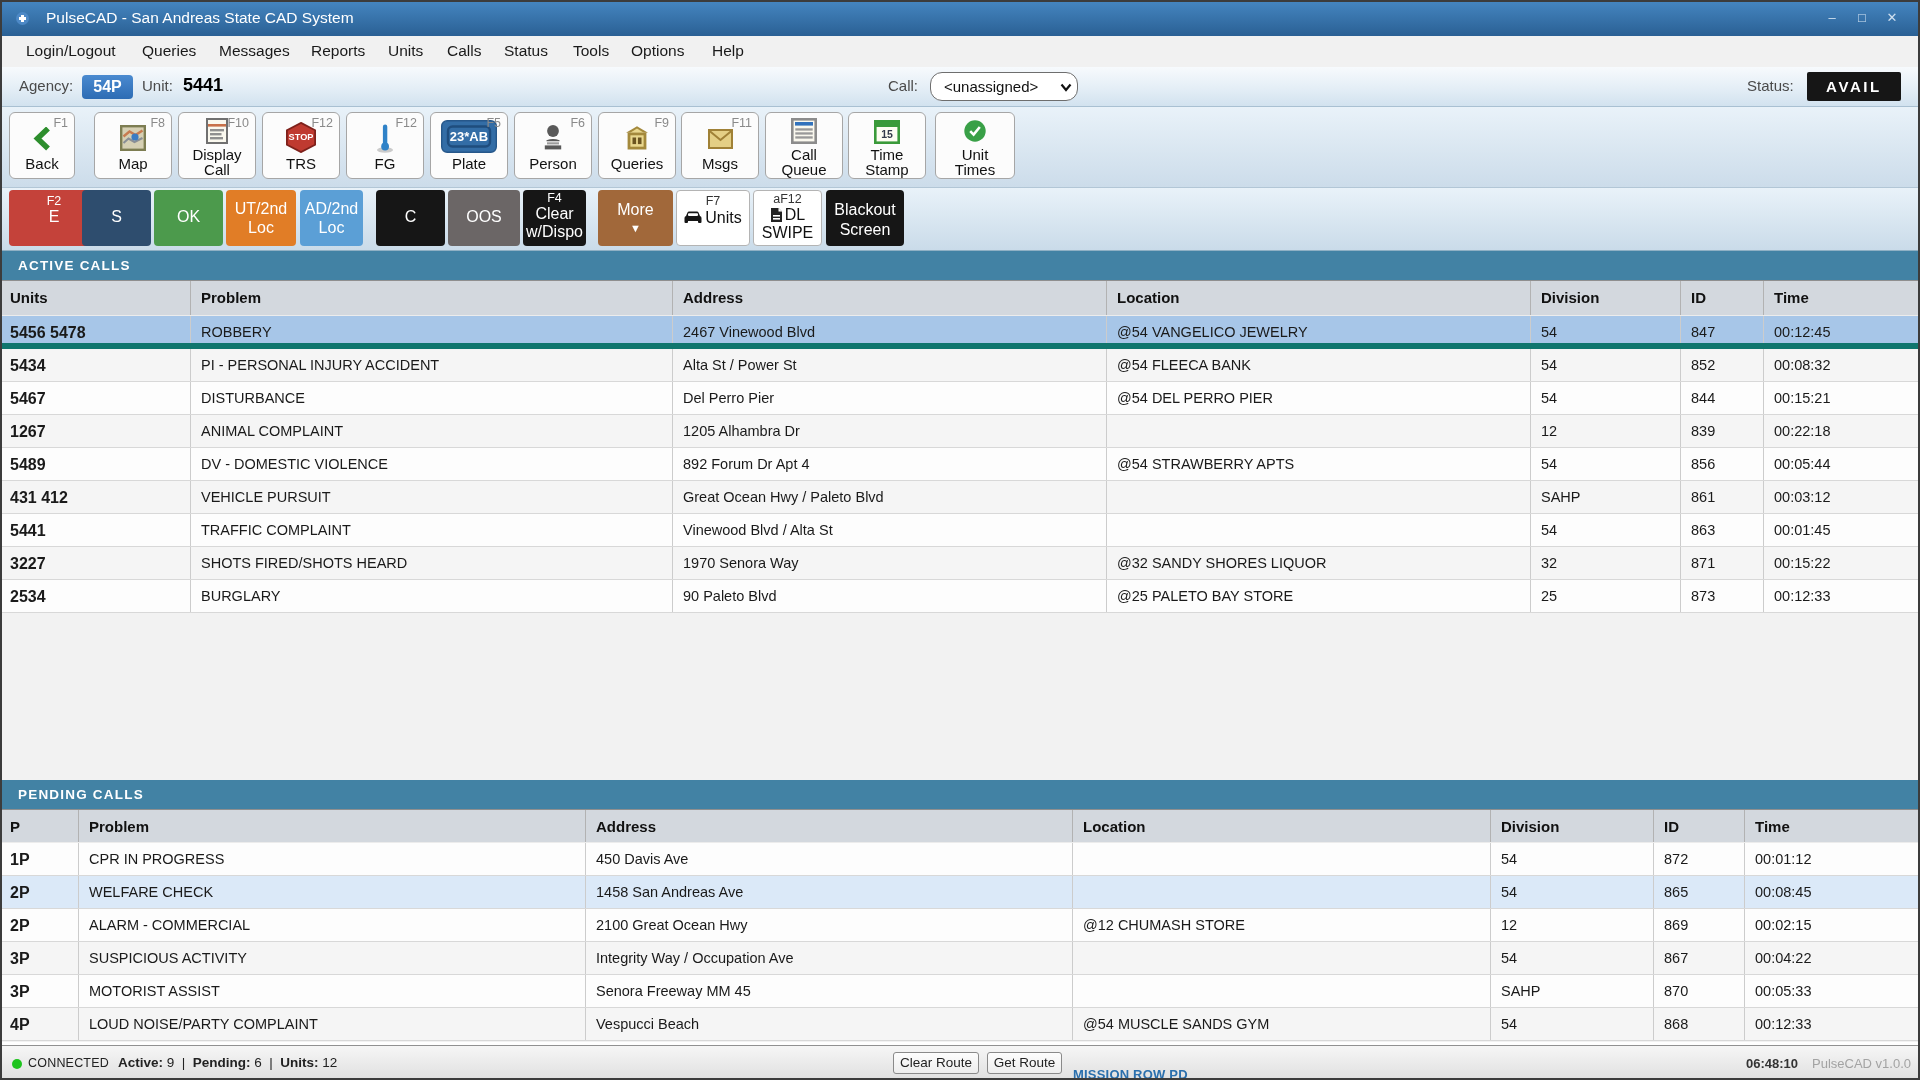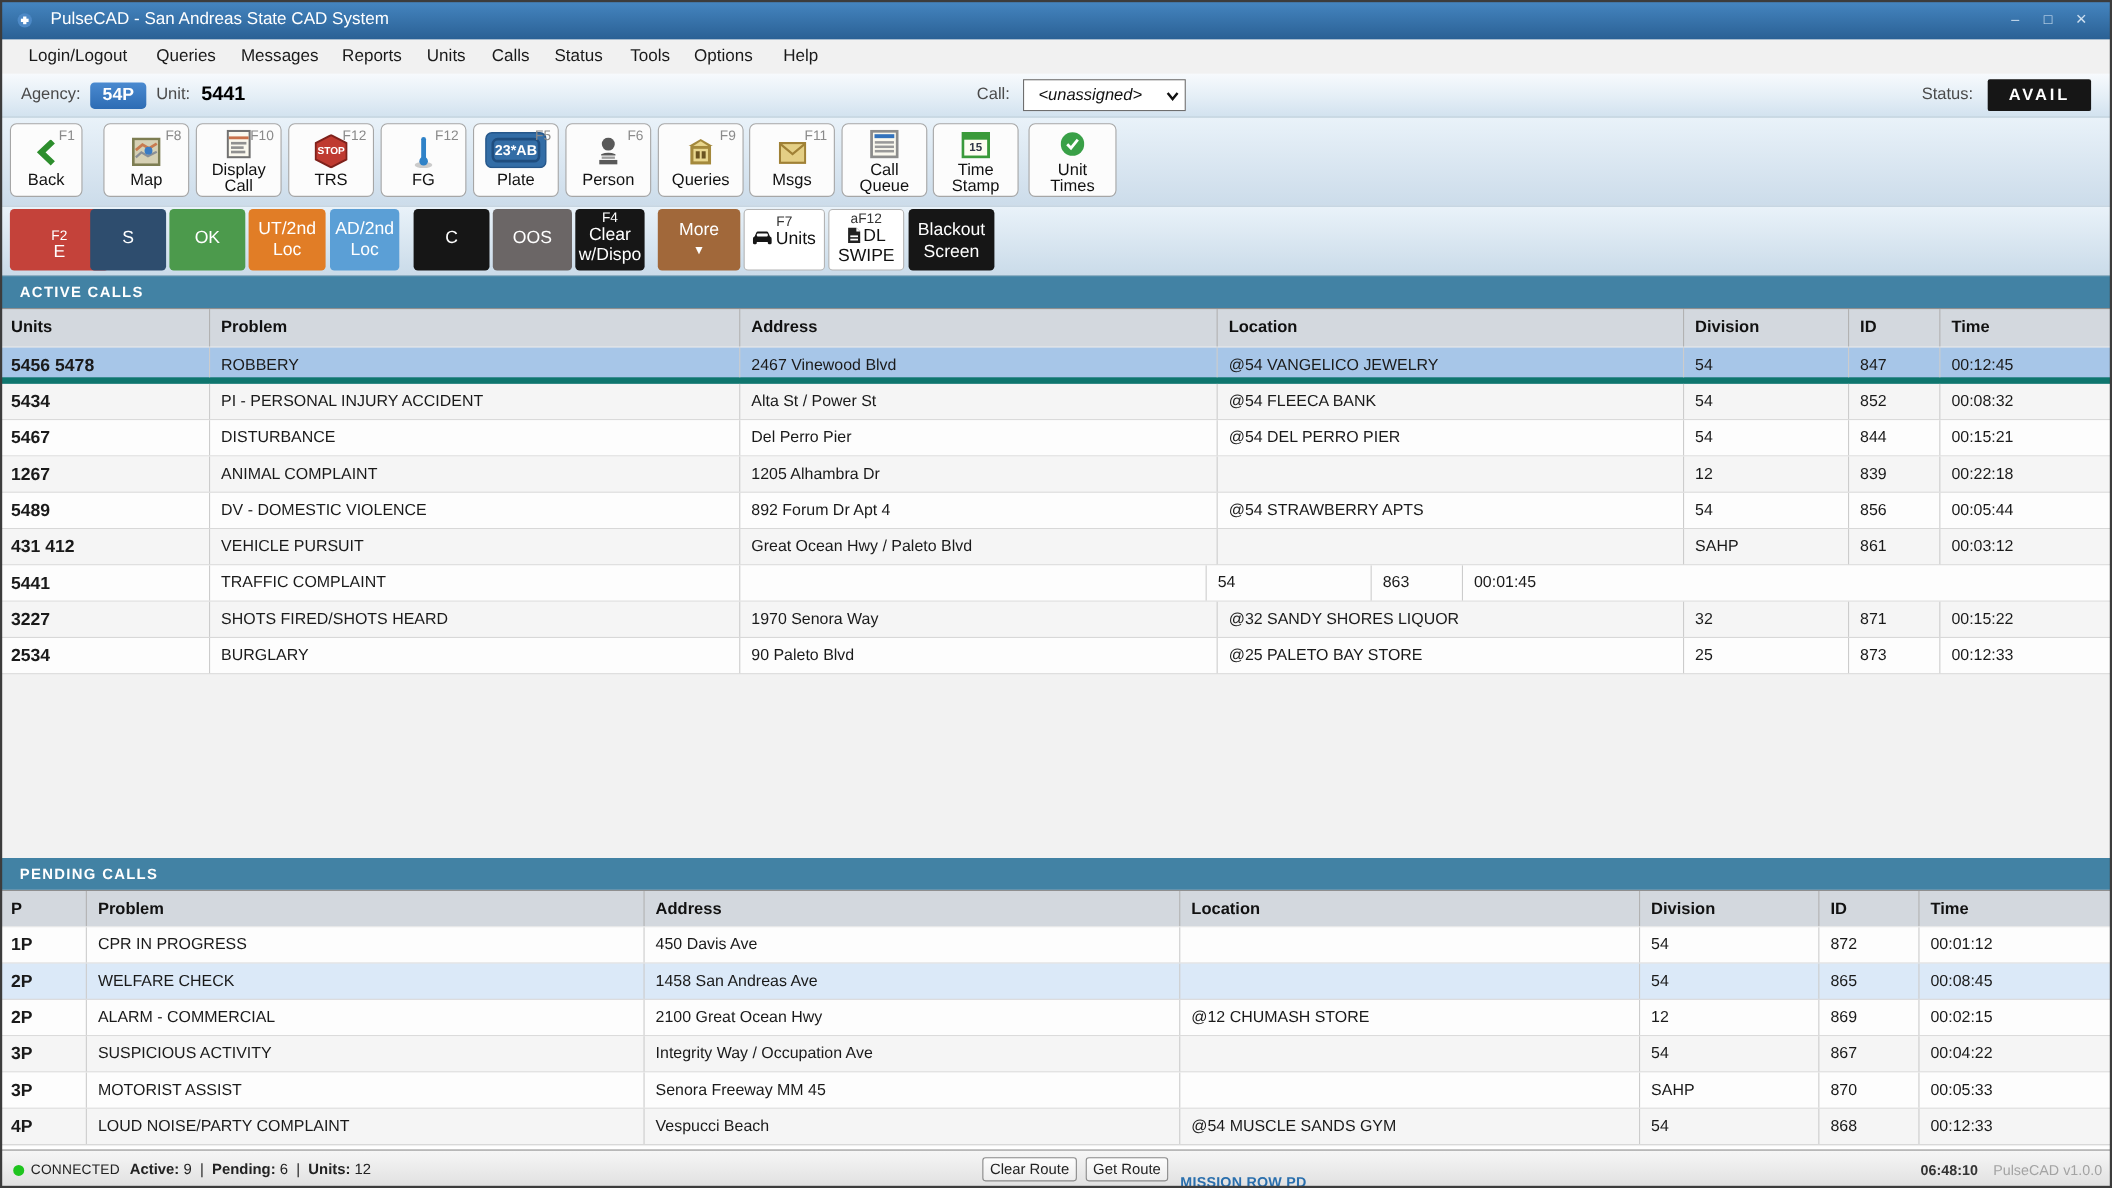--- a/index.html
+++ b/index.html
@@ -25,22 +25,22 @@
 
 
 #agencybar { position:absolute; left:0; top:67px; width:1920px; height:40px;
   background:linear-gradient(#f7fafd 0%, #e4eef6 55%, #d2e2ef 100%);
   border-bottom:1px solid #a9c0d2; }
 #agencybar .lbl { color:#4a4a4a; font-size:15px; }
 #badge54p { position:absolute; left:82px; top:8px; width:51px; height:24px; border-radius:4px;
   background:linear-gradient(#4a8ad0,#2d6cb4); color:#fff; font-weight:bold; font-size:16px;
   text-align:center; line-height:24px; }
 #callselect { position:absolute; left:930px; top:5px; width:148px; height:29px;
-  background:#fff; border:1px solid #6e6e6e; border-radius:0; font-size:15px; color:#111;
-  padding:4.5px 6px 0 13px;font-style:italic; }
+  background:#fff; border:1px solid #6e6e6e; border-radius:12px; font-size:15px; color:#111;
+  padding:4.5px 6px 0 13px; }
 #availbtn { position:absolute; left:1807px; top:5px; width:94px; height:29px; background:#161616;
   color:#fff; font-weight:bold; font-size:15px; letter-spacing:2.6px; text-align:center;
   line-height:29px; border-radius:2px; }
 
 
 #toolbar { position:absolute; left:0; top:107px; width:1920px; height:144px;
   border-bottom:1px solid #8fb0c4; }
 .tband { position:absolute; left:0; width:1920px; }
 .tbtn { position:absolute; top:5px; height:67px; background:#fcfcfc; border:1px solid #a6a6a6;
   border-radius:6px; }
@@ -229,21 +229,21 @@
     <div class="cap2">Time<br>Stamp</div>
   </div>
   <div class="tbtn" style="left:935px; width:80px;">
     <div class="icon" style="top:7px;"><svg width="22" height="22" viewBox="0 0 22 22">
       <circle cx="11" cy="11" r="10.7" fill="#39a047"></circle>
       <path d="M6.2 11.2 L9.6 14.6 L15.8 7" stroke="#fff" stroke-width="2.6" fill="none"></path>
     </svg></div>
     <div class="cap2">Unit<br>Times</div>
   </div>
 
-  <div class="sbtn" style="left:9px; width:90px; background:#c4423a; padding-top:18px;"><span class="k">F2</span>E</div>
+  <div class="sbtn" style="left:9px; width:90px; background:#c4423a; padding-top:5px;"><span class="k">F2</span>E</div>
   <div class="sbtn" style="left:82px; width:69px; background:#2e4d6e; line-height:54px;">S</div>
   <div class="sbtn" style="left:154px; width:69px; background:#4c9a4c; line-height:54px;">OK</div>
   <div class="sbtn" style="left:226px; width:70px; background:#e17d26; padding-top:9px; line-height:19px;">UT/2nd<br>Loc</div>
   <div class="sbtn" style="left:300px; width:63px; background:#5b9fd6; padding-top:9px; line-height:19px;">AD/2nd<br>Loc</div>
   <div class="sbtn" style="left:376px; width:69px; background:#161616; line-height:54px;">C</div>
   <div class="sbtn" style="left:448px; width:72px; background:#6b6666; line-height:54px;">OOS</div>
   <div class="sbtn" style="left:523px; width:63px; background:#161616; padding-top:2px; line-height:18px;"><span class="k">F4</span>Clear<br>w/Dispo</div>
   <div class="sbtn" style="left:598px; width:75px; background:#a1683a; padding-top:11px; line-height:17px;">More<br><span style="font-size:11px;">▼</span></div>
   <div class="sbtn white" style="left:676px; width:74px; padding-top:4px; line-height:19px;"><span class="k" style="color:#333;">F7</span><svg width="18" height="13" viewBox="0 0 18 13" style="vertical-align:-1px; margin-right:3px;">
         <path d="M2 5 L3.5 1.5 Q4 0.5 5 0.5 L13 0.5 Q14 0.5 14.5 1.5 L16 5 Q17.5 5.5 17.5 7 L17.5 11 Q17.5 12 16.5 12 L15 12 Q14 12 14 11 L14 10 L4 10 L4 11 Q4 12 3 12 L1.5 12 Q0.5 12 0.5 11 L0.5 7 Q0.5 5.5 2 5 Z" fill="#161616"></path>
@@ -318,20 +318,21 @@
     <div class="c2">VEHICLE PURSUIT</div>
     <div class="c3">Great Ocean Hwy / Paleto Blvd</div>
   <div class="c4"></div>
     <div class="c5">SAHP</div>
     <div class="c6">861</div>
     <div class="c7">00:03:12</div>
 </div>
 <div class="trow" style="top:514px;">
   <div class="c1"><b>5441</b></div>
     <div class="c2">TRAFFIC COMPLAINT</div>
+    <div class="c3">Vinewood Blvd / Alta St</div>
   <div class="c4"></div>
     <div class="c5">54</div>
     <div class="c6">863</div>
     <div class="c7">00:01:45</div>
 </div>
 <div class="trow alt" style="top:547px;">
   <div class="c1"><b>3227</b></div>
     <div class="c2">SHOTS FIRED/SHOTS HEARD</div>
     <div class="c3">1970 Senora Way</div>
   <div class="c4">@32 SANDY SHORES LIQUOR</div>

